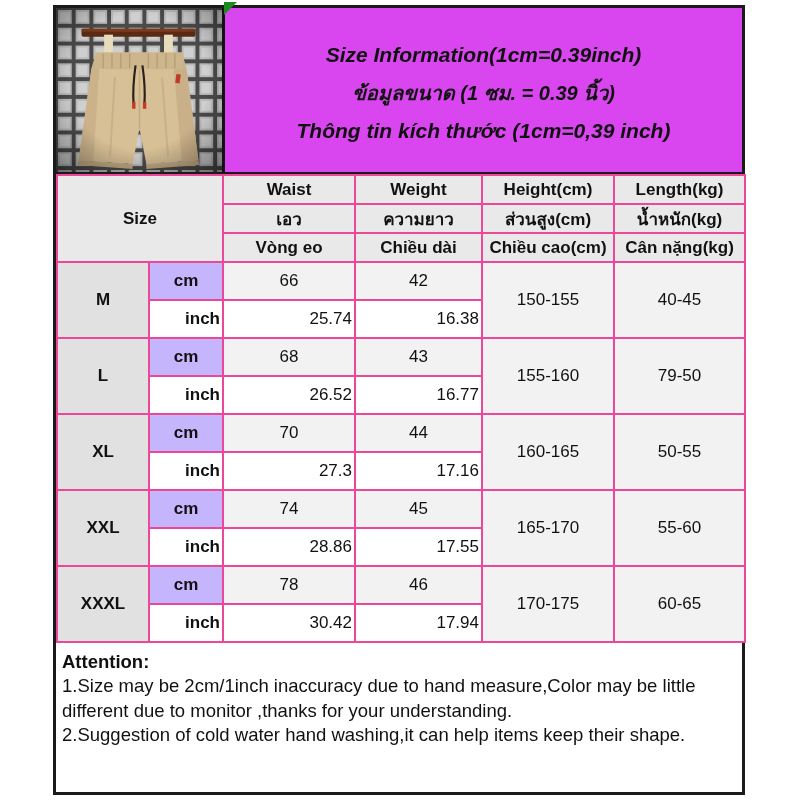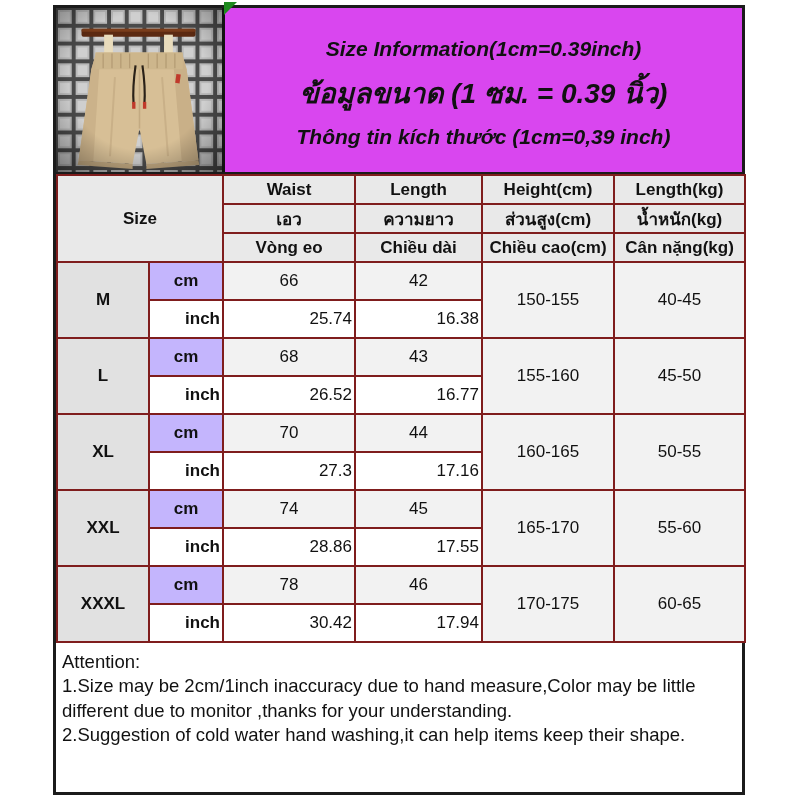--- a/index.html
+++ b/index.html
@@ -6,42 +6,42 @@
   html,body { width:800px; height:800px; background:#ffffff; font-family:"Liberation Sans","DejaVu Sans",sans-serif; color:#111; }
   .page { position:relative; width:800px; height:800px; background:#fff; overflow:hidden; }
   .frame { position:absolute; left:53px; top:5px; width:692px; height:790px; border:3px solid #1b1b1b; background:#fff; }
 
   
   .top { display:flex; height:166px; border-bottom:2px solid #1b1b1b; position:relative; }
   .photo { width:169px; height:100%; border-right:3px solid #111; flex:0 0 auto; background:#9a9a9a; }
   .photo svg { display:block; width:100%; height:100%; }
   .titlebox { flex:1 1 auto; background:#d946ef; display:flex; flex-direction:column; align-items:center; justify-content:center; gap:10px; padding-top:6px; position:relative;font-style:italic; }
   .title-en { font-size:21px; font-weight:700; letter-spacing:0; }
-  .title-th { font-size:28px; font-weight:700; }
+  .title-th { font-size:20px; font-weight:700; }
   .title-vi { font-size:21px; font-weight:700; }
   .corner-flag { position:absolute; left:-1px; top:-6px; width:13px; height:13px; }
 
   
   table.size-table { width:100%; border-collapse:collapse; table-layout:fixed; }
-  table.size-table td { border:2px solid #7f1d1d; text-align:center; vertical-align:middle; font-size:17px; padding:0 2px; overflow:hidden; }
+  table.size-table td { border:2px solid #ec4899; text-align:center; vertical-align:middle; font-size:17px; padding:0 2px; overflow:hidden; }
   .col-sizelabel { width:92px; } .col-unit { width:74px; } .col-waist { width:132px; }
   .col-length  { width:127px; } .col-height { width:132px; } .col-weight { width:131px; }
   tr.hrow td { height:29px; background:#e9e9e9; font-weight:700; }
   td.size-corner { background:#e1e1e1; font-size:34px; font-weight:700; }
   tr.body-row td { height:38px; }
   td.size-label { background:#e1e1e1; font-weight:700; font-size:18px; }
   td.unit { font-weight:700; }
   tr.cm-row td.unit { background:#c4b5fd; }
   tr.cm-row td.val { background:#f2f2f2; }
   tr.inch-row td { background:#ffffff;text-align:right; }
   td.range { background:#f2f2f2; }
 
   
   .attention { padding:7px 9px 0 6px; font-size:18.5px; line-height:1.32; background:#fff; }
-  .attention .a-title { font-weight:400; }
+  .attention .a-title { font-weight:700; }
 </style>
 </head>
 <body>
 
 <div class="page">
   <div class="frame">
 
     <div class="top">
       <div class="photo">
         <svg viewBox="0 0 169 166" preserveAspectRatio="none">
@@ -113,21 +113,21 @@
           <col class="col-unit">
           <col class="col-waist">
         <col class="col-length">
           <col class="col-height">
           <col class="col-weight">
       </colgroup>
       <tbody>
         <tr class="hrow">
           <td rowspan="3" colspan="2" class="size-corner">Size</td>
           <td>Waist</td>
-          <td>Length</td>
+          <td>Weight</td>
           <td>Height(cm)</td>
           <td>Length(kg)</td>
         </tr>
         <tr class="hrow">
           <td>เอว</td>
           <td>ความยาว</td>
           <td>ส่วนสูง(cm)</td>
           <td>น้ำหนัก(kg)</td>
         </tr>
         <tr class="hrow">
@@ -150,21 +150,21 @@
           <td class="val">25.74</td>
           <td class="val">16.38</td>
         </tr>
 
         <tr class="body-row cm-row">
           <td rowspan="2" class="size-label">L</td>
           <td class="unit">cm</td>
           <td class="val">68</td>
           <td class="val">43</td>
           <td rowspan="2" class="range">155-160</td>
-          <td rowspan="2" class="range">45-50</td>
+          <td rowspan="2" class="range">79-50</td>
         </tr>
         <tr class="body-row inch-row">
           <td class="unit">inch</td>
           <td class="val">26.52</td>
           <td class="val">16.77</td>
         </tr>
 
         <tr class="body-row cm-row">
           <td rowspan="2" class="size-label">XL</td>
           <td class="unit">cm</td>

